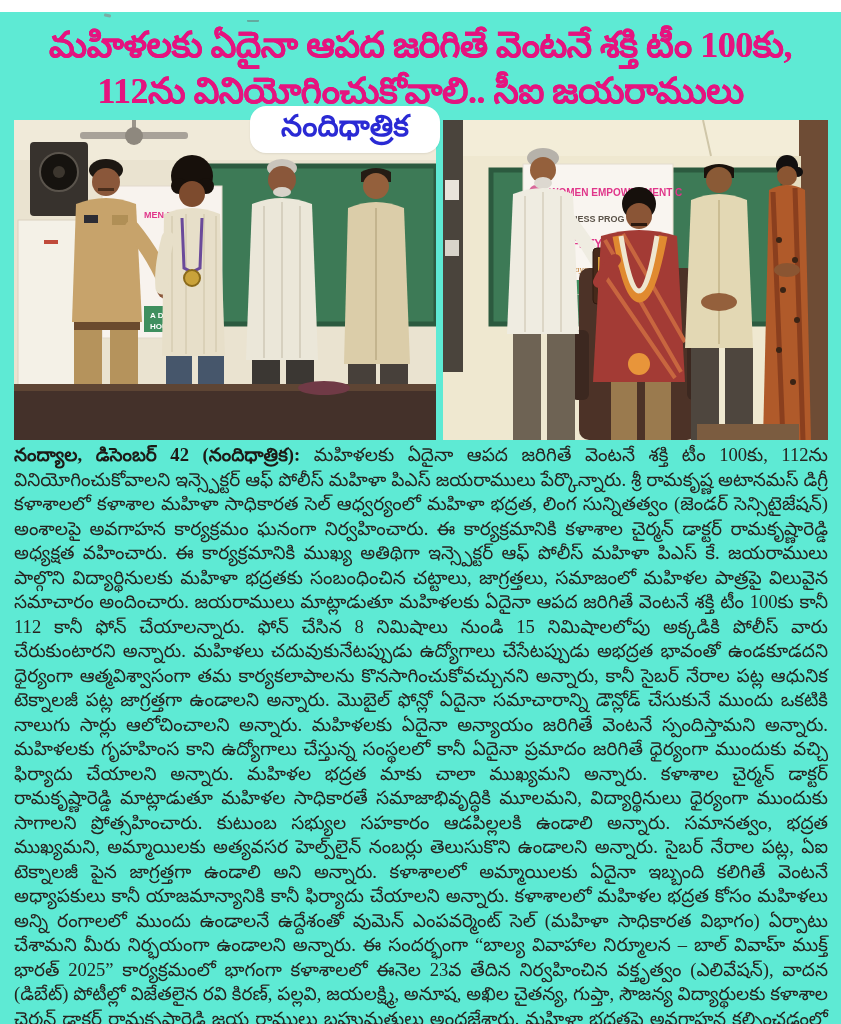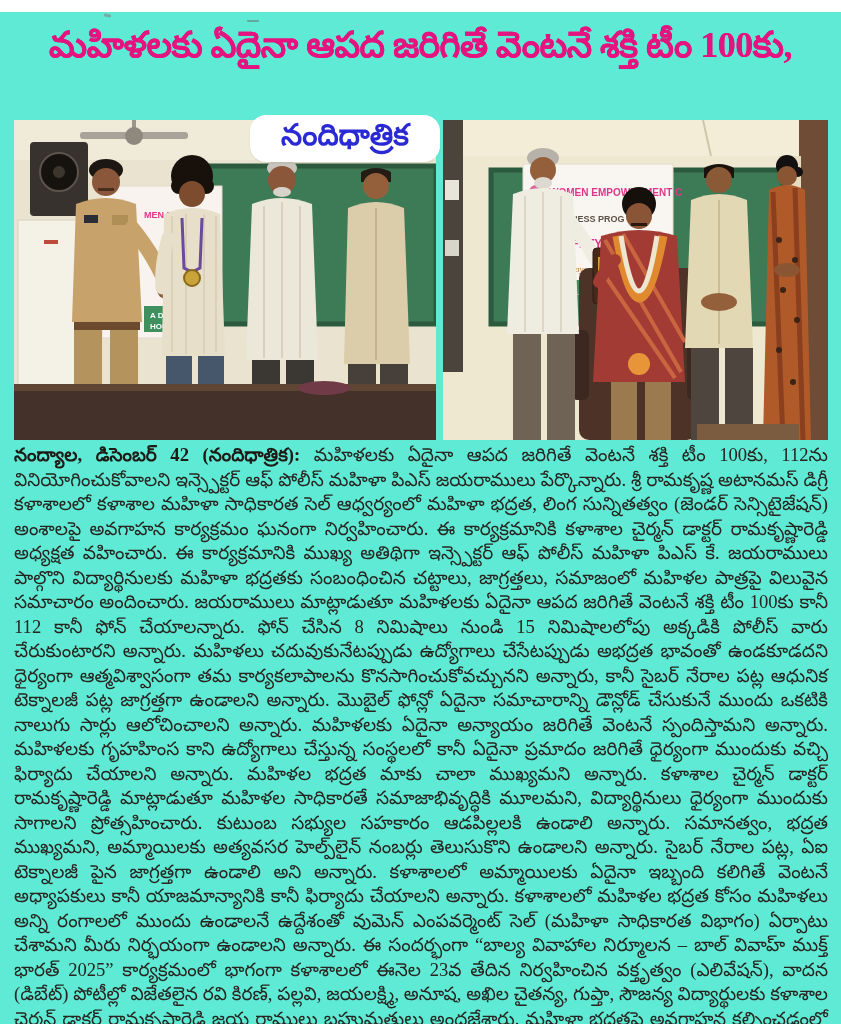--- a/index.html
+++ b/index.html
@@ -22,21 +22,21 @@
     text-shadow:0 0 0.5px #e5137f;
   }
   
   .photos { position:absolute; top:108px; left:14px; width:814px; height:320px; display:flex; gap:7px; }
   .photo { height:320px; overflow:hidden; background:#e9e2cf; }
   .photo.left { width:422px; }
   .photo.right { width:385px; }
   .photo svg { display:block; }
   
   .badge {
-    position:absolute; top:103px; left:250px; width:190px; height:47px;
+    position:absolute; top:94px; left:250px; width:190px; height:47px;
     background:#ffffff; border-radius:16px;
     display:flex; align-items:center; justify-content:center;
     color:#2a2ad4; font-weight:bold; font-size:30px;
     box-shadow:0 1px 2px rgba(0,0,0,.08);
     font-family:Liberation Mono, monospace;
   }
   
   .article {
     position:absolute; top:431px; left:14px; width:814px;
     font-size:18.6px; line-height:24.5px; text-align:justify;
@@ -48,20 +48,21 @@
 </head>
 <body>
 
 <div class="page">
 
   <div class="artifact a1"></div>
   <div class="artifact a2"></div>
 
   <div class="headline">
     <div>మహిళలకు ఏదైనా ఆపద జరిగితే వెంటనే శక్తి టీం 100కు,</div>
+    <div>112ను వినియోగించుకోవాలి.. సీఐ జయరాములు</div>
   </div>
 
   <div class="photos">
 
     <div class="photo left">
       <svg width="422" height="320" viewBox="0 0 422 320" xmlns="http://www.w3.org/2000/svg">
 
         <rect x="0" y="0" width="422" height="320" fill="#eae3d0"></rect>
         <rect x="0" y="0" width="422" height="40" fill="#f0ead9"></rect>
 

